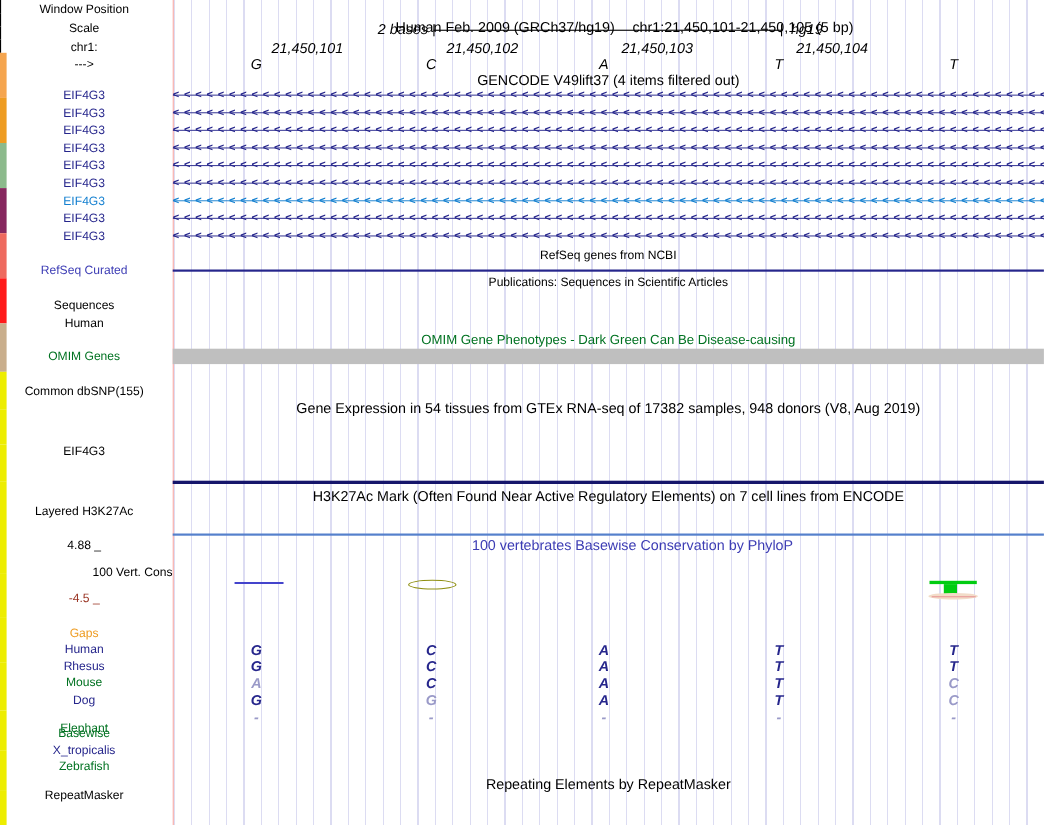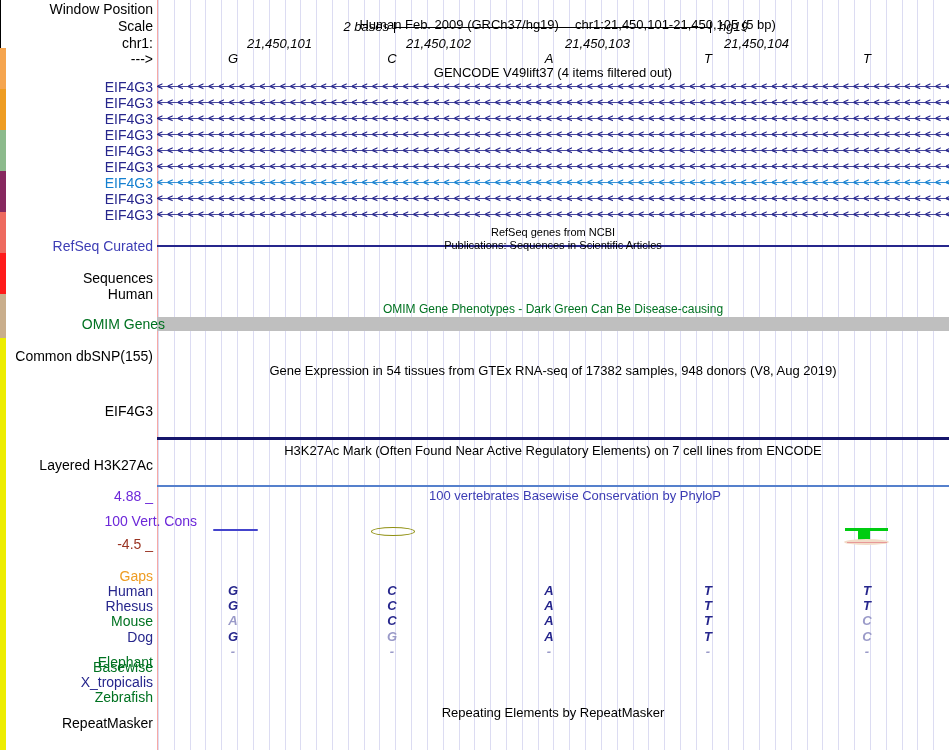--- a/index.html
+++ b/index.html
@@ -2,24 +2,24 @@
 <html><head>
 <meta charset="utf-8">
 <style>
   html,body{margin:0;padding:0;background:#fff;}
   .browser{position:relative;width:950px;height:750px;background:#fff;overflow:hidden;
            font-family:"Liberation Sans",sans-serif;color:#000;}
   .abs{position:absolute;font-style:italic;}
   .grid{position:absolute;left:158px;top:0;width:791px;height:750px;z-index:0;
         background:repeating-linear-gradient(to right,#DCDCF2 0 1px,transparent 1px 15.82px);}
   .salmon{position:absolute;left:157px;top:0;width:1px;height:750px;background:#F7A9A5;z-index:1;}
-  .ll{position:absolute;left:0;width:153px;text-align:right;font-size:14px;line-height:14px;
+  .ll{position:absolute;left:0;width:153px;text-align:center;font-size:11px;line-height:14px;
       white-space:pre;z-index:3;}
   .black{color:#000}.navy{color:#26268C}.teal{color:#1580D0}.green{color:#007221}
-  .orange{color:#EE9C22}.blueviolet{color:#3D3DB5}.phyloblue{color:#6d28d9}.maroon{color:#993322}
+  .orange{color:#EE9C22}.blueviolet{color:#3D3DB5}.phyloblue{color:#000000}.maroon{color:#993322}
   .title{position:absolute;left:157px;width:792px;text-align:center;z-index:3;line-height:13px;}
   .t13{font-size:13px}.t12{font-size:12px}.t11{font-size:11px}
   .hdr-title{position:absolute;font-size:13px;white-space:pre;z-index:3;}
   .arrowrow{position:absolute;font-size:10px;letter-spacing:4.4px;line-height:16px;
             font-weight:bold;overflow:hidden;white-space:nowrap;z-index:2;}
   .aline{position:absolute;left:0;right:0;top:7px;height:1px;background:currentColor;opacity:.85;}
   .mz{font-weight:bold;font-size:13px;line-height:13px;}
   .darkletter{color:#26268C}.dimletter{color:#9A9AC8}
   .trackline{position:absolute;z-index:2;}
 </style>
@@ -34,21 +34,21 @@
     <span>Human Feb. 2009 (GRCh37/hg19)</span><span style="display:inline-block;width:16px;"></span><span>chr1:21,450,101-21,450,105 (5 bp)</span>
   </div>
   <span class="abs black t13" style="left:300px;top:19px;width:89px;text-align:right;z-index:3;">2 bases</span>
   <div class="abs" style="left:394px;top:27px;width:317px;height:1px;background:#000;z-index:3;"></div>
   <div class="abs" style="left:394px;top:22px;width:1px;height:11px;background:#000;z-index:3;"></div>
   <div class="abs" style="left:710px;top:22px;width:1px;height:11px;background:#000;z-index:3;"></div>
   <span class="abs black t13" style="left:719px;top:19px;z-index:3;">hg19</span>
 
   <div class="title t13 black" style="top:66px;">GENCODE V49lift37 (4 items filtered out)</div>
   <div class="title t11 black" style="top:226px;">RefSeq genes from NCBI</div>
-  <div class="title t11 black" style="top:239px;">Publications: Sequences in Scientific Articles</div>
+  <div class="title t11 black" style="top:251px;">Publications: Sequences in Scientific Articles</div>
   <div class="title t12 green" style="top:303px;">OMIM Gene Phenotypes - Dark Green Can Be Disease-causing</div>
   <div class="title t13 black" style="top:364px;">Gene Expression in 54 tissues from GTEx RNA-seq of 17382 samples, 948 donors (V8, Aug 2019)</div>
   <div class="title t13 black" style="top:444px;">H3K27Ac Mark (Often Found Near Active Regulatory Elements) on 7 cell lines from ENCODE</div>
   <div class="title t13" style="top:489px;color:#3C3CB4;padding-left:22px;">100 vertebrates Basewise Conservation by PhyloP</div>
   <div class="title t13 black" style="top:706px;">Repeating Elements by RepeatMasker</div>
 
   <div class="trackline" style="left:157px;top:245px;width:792px;height:2px;background:#26268C;"></div>
   <div class="trackline" style="left:157px;top:317px;width:792px;height:14px;background:#BFBFBF;"></div>
   <div class="trackline" style="left:157px;top:437px;width:792px;height:3px;background:#16166B;"></div>
   <div class="trackline" style="left:157px;top:485px;width:792px;height:2px;background:#5580CC;"></div>
@@ -68,21 +68,21 @@
     <div class="ll navy" style="top: 112px;">EIF4G3</div>
     <div class="ll navy" style="top: 128px;">EIF4G3</div>
     <div class="ll navy" style="top: 144px;">EIF4G3</div>
     <div class="ll navy" style="top: 160px;">EIF4G3</div>
     <div class="ll teal" style="top: 176px;">EIF4G3</div>
     <div class="ll navy" style="top: 192px;">EIF4G3</div>
     <div class="ll navy" style="top: 208px;">EIF4G3</div>
     <div class="ll blueviolet" style="top: 239px;">RefSeq Curated</div>
     <div class="ll black" style="top: 271px;">Sequences</div>
     <div class="ll black" style="top: 287px;">Human</div>
-    <div class="ll green" style="top: 317px; padding-left: 12px;">OMIM Genes</div>
+    <div class="ll green" style="top: 317px;">OMIM Genes</div>
     <div class="ll black" style="top: 349px;">Common dbSNP(155)</div>
     <div class="ll black" style="top: 404px;">EIF4G3</div>
     <div class="ll black" style="top: 458px;">Layered H3K27Ac</div>
     <div class="ll phyloblue" style="top: 489px;">4.88 _</div>
     <div class="ll phyloblue" style="top: 514px; margin-left: 44px;">100 Vert. Cons</div>
     <div class="ll maroon" style="top: 537px;">-4.5 _</div>
     <div class="ll orange" style="top: 569px;">Gaps</div>
     <div class="ll navy" style="top: 584px;">Human</div>
     <div class="ll navy" style="top: 599px;">Rhesus</div>
     <div class="ll green" style="top: 614px;">Mouse</div>

